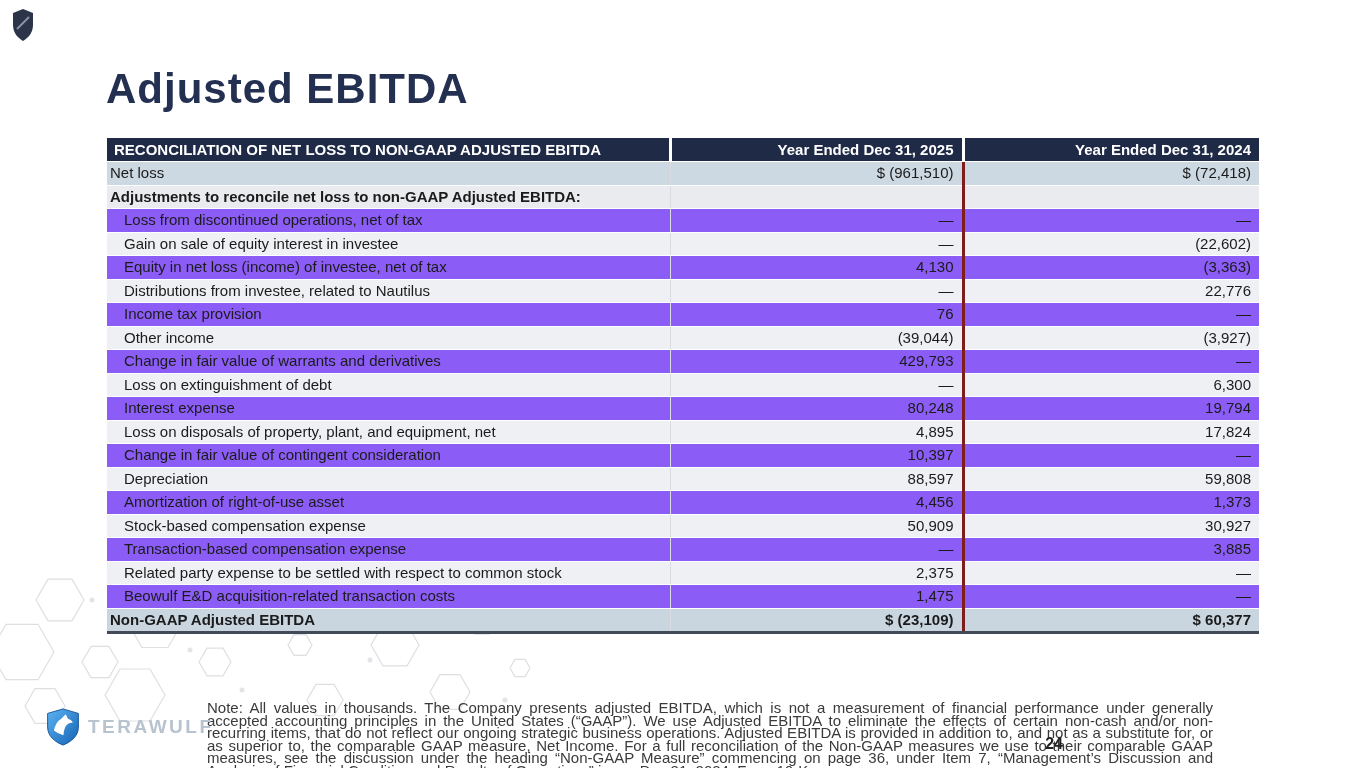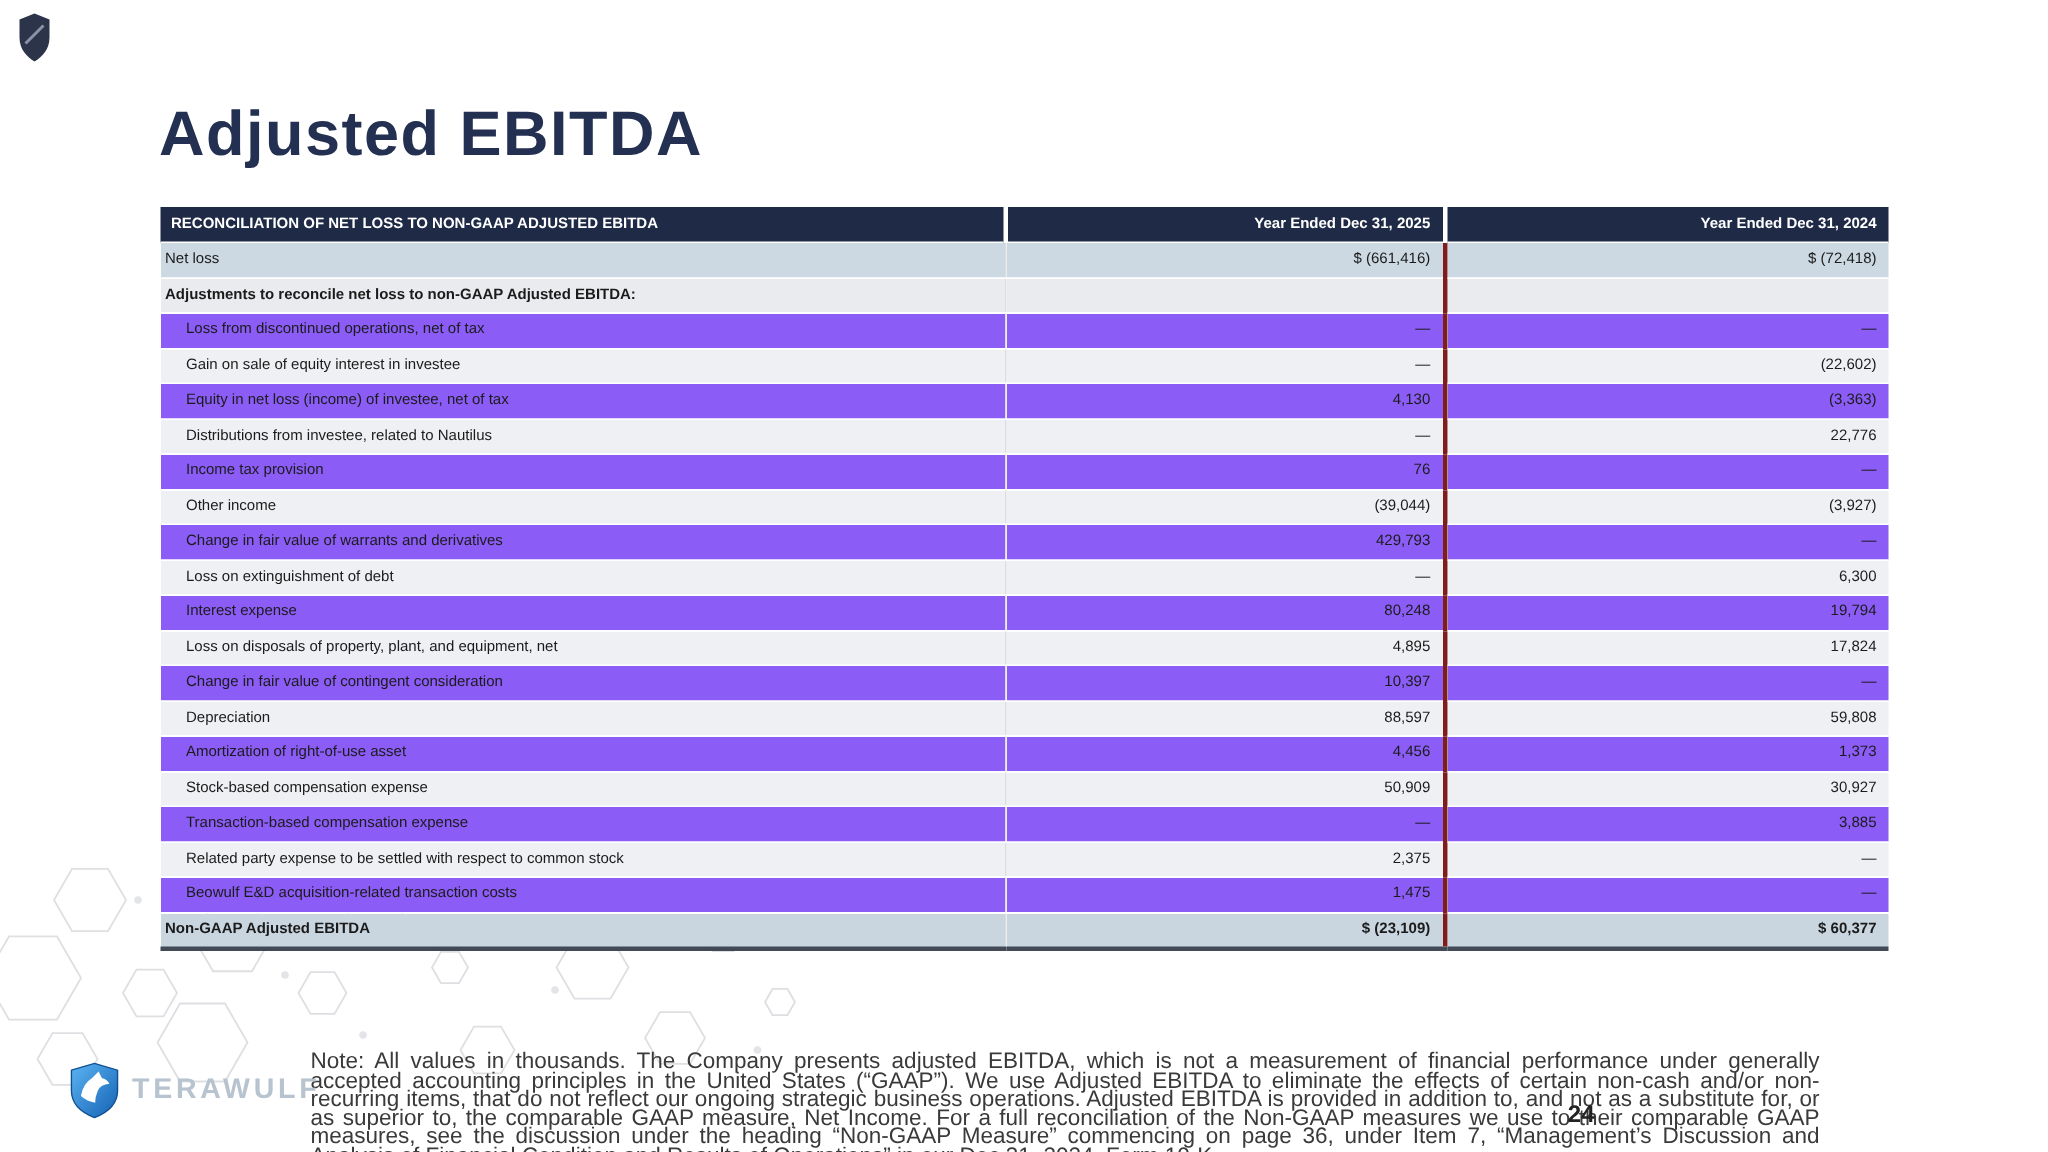--- a/index.html
+++ b/index.html
@@ -20,21 +20,21 @@
     position:absolute;left:106px;top:68px;
     font-size:42px;font-weight:700;letter-spacing:1px;
     color:var(--title-color,#243052);
     line-height:1;
   }
 
   
   .recon-table{
     position:absolute;left:107px;top:138px;width:1152px;
     border-collapse:collapse;table-layout:fixed;
-    font-size:10px;
+    font-size:15px;
   }
   .recon-table col.c-label{width:563px;}
   .recon-table col.c-2025{width:293px;}
   .recon-table col.c-2024{width:296px;}
   .recon-table th{
     background:var(--header-bg,#1f2a47);color:#ffffff;
     font-weight:700;height:23px;padding:0 8px 0 7px;
     border-bottom:1px solid #ffffff;
   }
   .recon-table th.h-label{text-align:left;}
@@ -128,21 +128,21 @@
     <thead>
       <tr>
         <th class="h-label">RECONCILIATION OF NET LOSS TO NON-GAAP ADJUSTED EBITDA</th>
         <th class="h-val">Year Ended Dec 31, 2025</th>
         <th class="h-val">Year Ended Dec 31, 2024</th>
       </tr>
     </thead>
     <tbody>
         <tr class="row-highlight">
       <td class="t-label">Net loss</td>
-      <td class="t-val c2025">$ (661,416)</td>
+      <td class="t-val c2025">$ (961,510)</td>
       <td class="t-val c2024">$ (72,418)</td>
     </tr>
         <tr class="row-section">
       <td class="t-label">Adjustments to reconcile net loss to non-GAAP Adjusted EBITDA:</td>
       <td class="t-val c2025"></td>
       <td class="t-val c2024"></td>
     </tr>
         <tr class="row-indent row-plain">
       <td class="t-label">Loss from discontinued operations, net of tax</td>
       <td class="t-val c2025">—</td>

